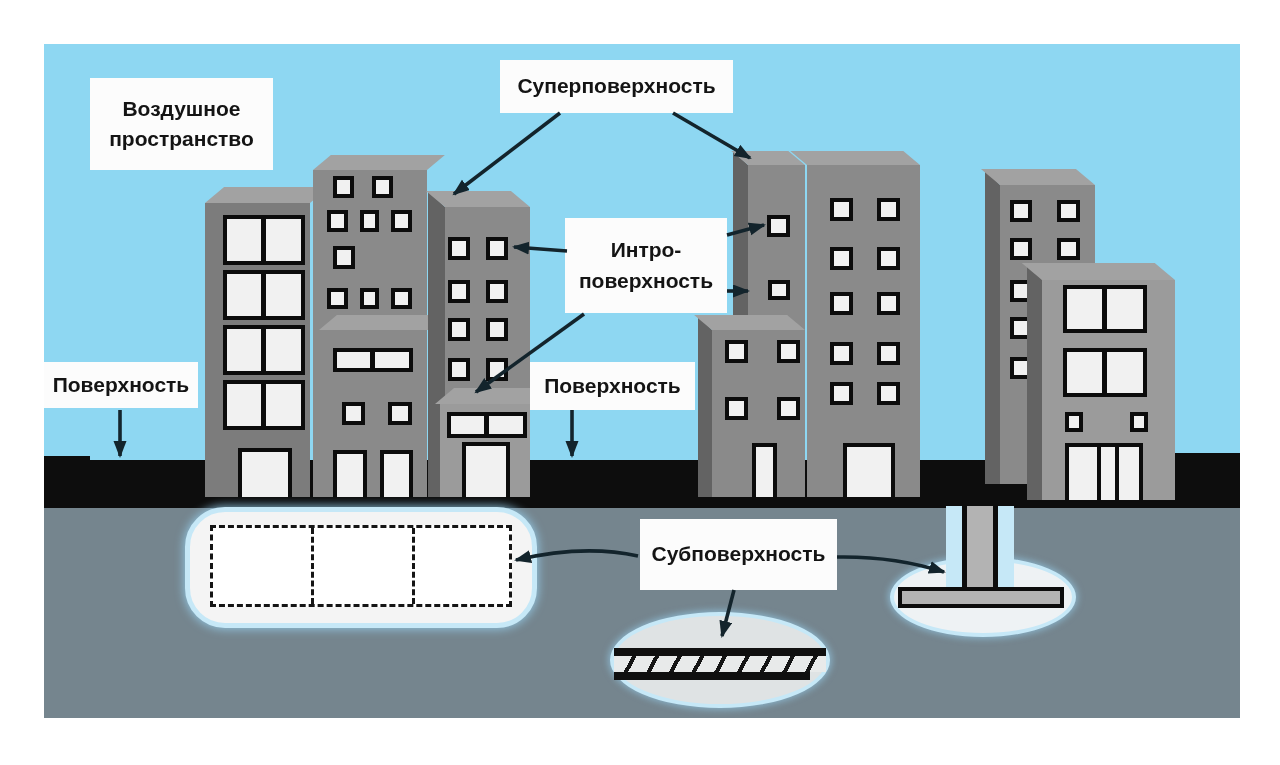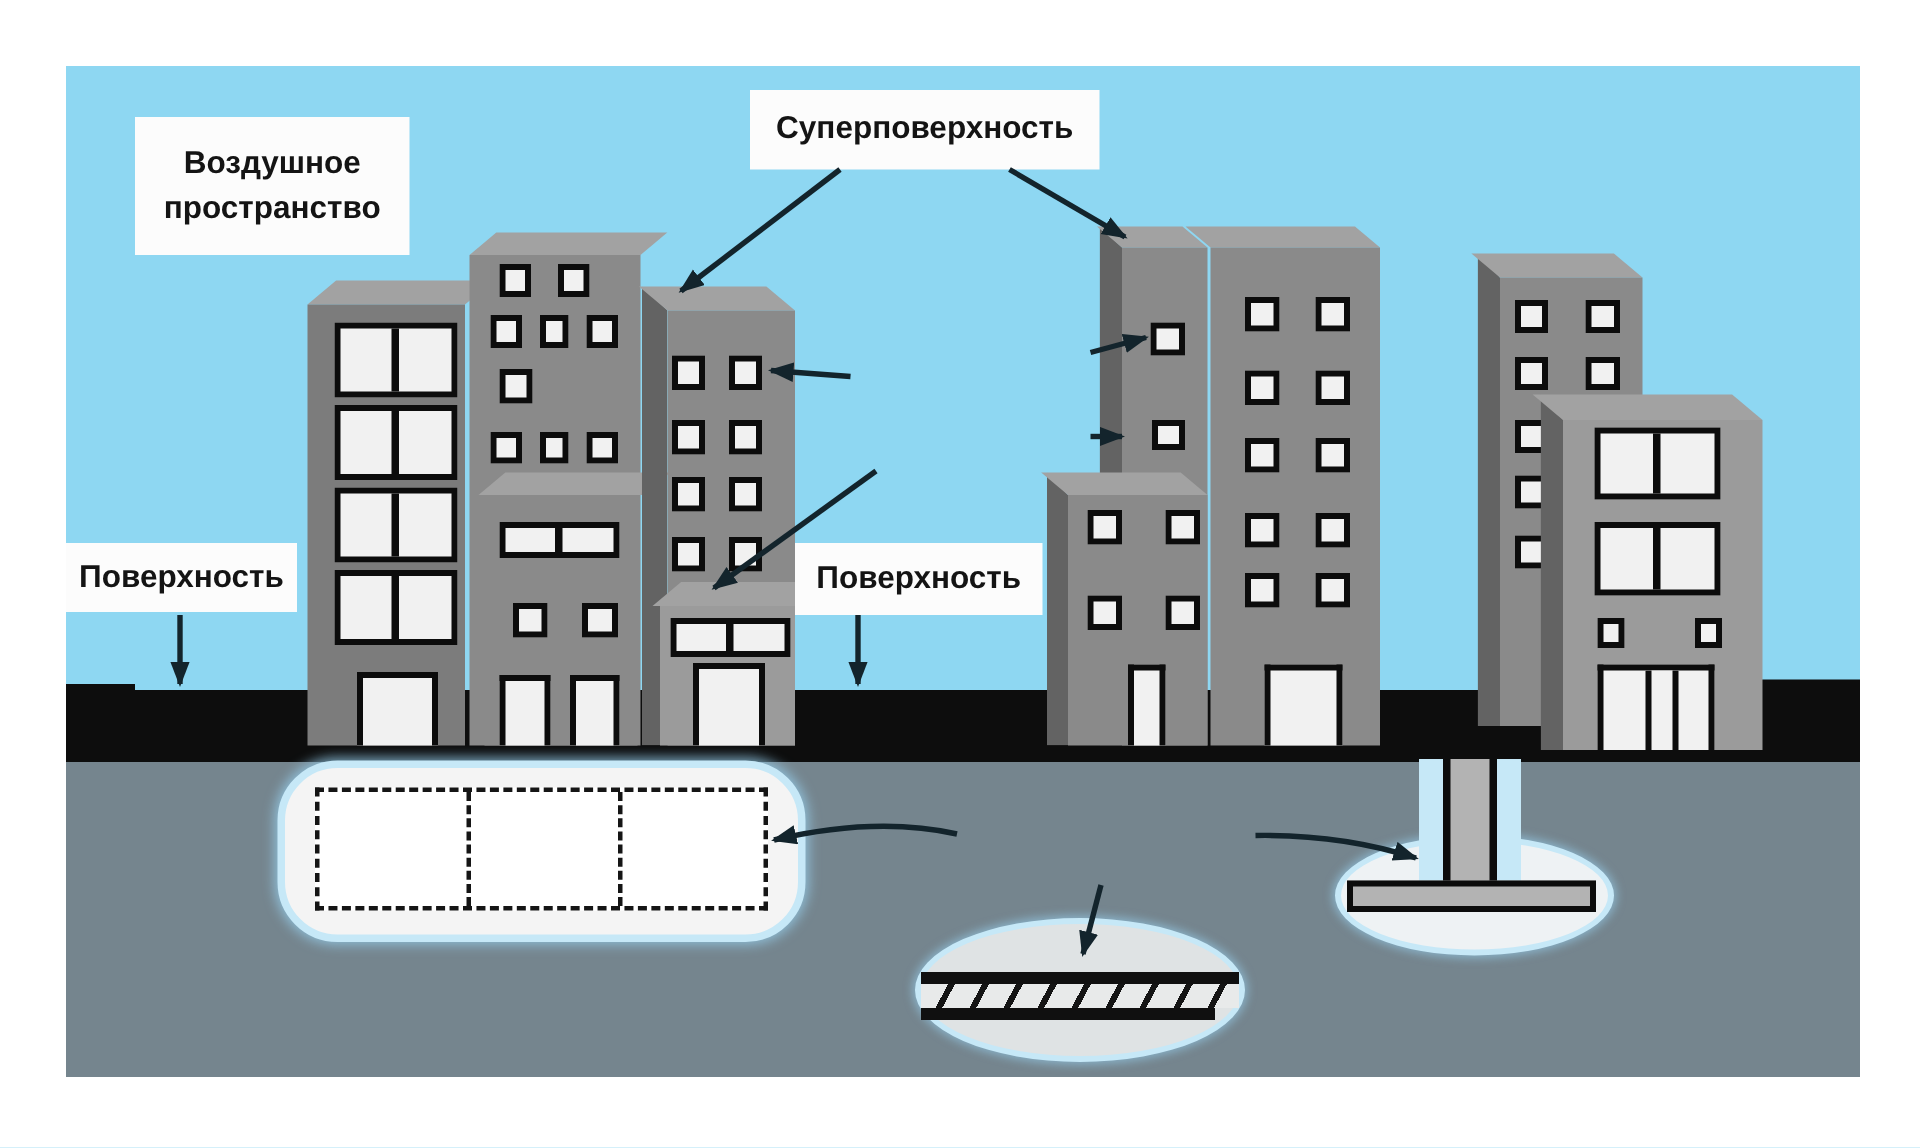--- a/index.html
+++ b/index.html
@@ -199,25 +199,31 @@
       <div class="win" style="left:103px;top:149px;width:18px;height:20px"></div>
       <div class="door2" style="left:38px;top:180px;width:78px;height:57px"></div>
     </div>
 
     <div class="label" style="left:456px;top:16px;width:233px;height:53px">
       <span>Суперповерхность</span>
     </div>
     <div class="label" style="left:46px;top:34px;width:183px;height:92px;padding:0 14px">
       <span>Воздушное пространство</span>
     </div>
+    <div class="label" style="left:521px;top:174px;width:162px;height:95px;padding:0 8px">
+      <span>Интро-поверхность</span>
+    </div>
     <div class="label" style="left:0;top:318px;width:154px;height:46px">
       <span>Поверхность</span>
     </div>
     <div class="label" style="left:486px;top:318px;width:165px;height:48px">
       <span>Поверхность</span>
+    </div>
+    <div class="label" style="left:596px;top:475px;width:197px;height:71px">
+      <span>Субповерхность</span>
     </div>
 
     <svg class="arrows" xmlns="http://www.w3.org/2000/svg">
       <defs>
         <marker id="ahm" markerUnits="userSpaceOnUse" markerWidth="20" markerHeight="15" refX="15" refY="6.5" orient="auto">
           <path class="ah" d="M0,0 L17,6.5 L0,13 Z"></path>
         </marker>
       </defs>
       <path class="arrow" marker-end="url(#ahm)" d="M516,69 L410,150"></path>
       <path class="arrow" marker-end="url(#ahm)" d="M629,69 L706,114"></path>

